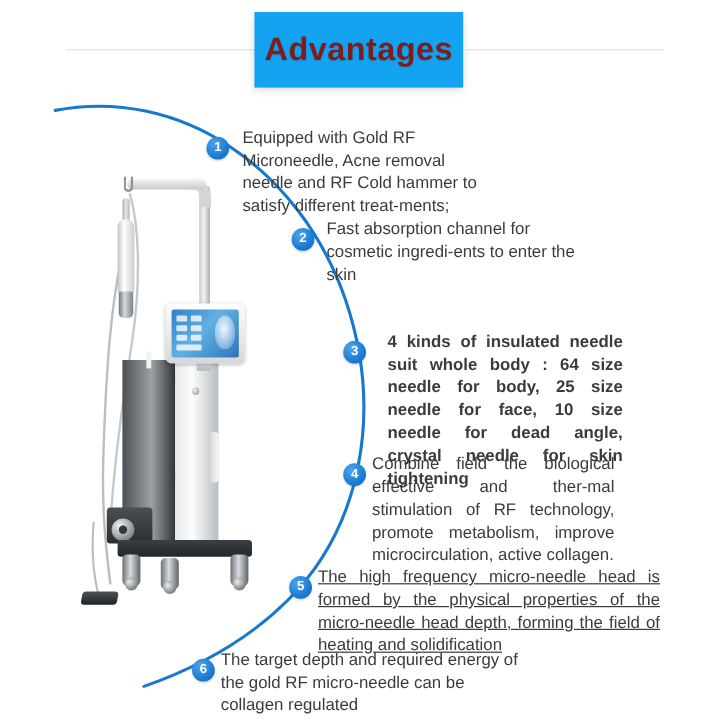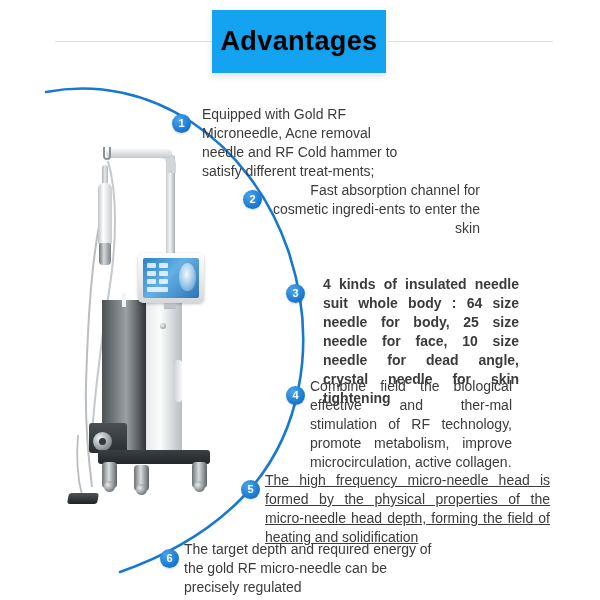--- a/index.html
+++ b/index.html
@@ -34,21 +34,21 @@
     top: 10px;
     width: 174px;
     height: 63px;
     background: #14a3f0;
     box-shadow: 0 3px 7px rgba(0,0,0,0.13);
     display: flex;
     align-items: center;
     justify-content: center;
   }
   .title-text {
-    color: #000000;
+    color: #7f1d1d;
     font-size: 27px;
     font-weight: bold;
     letter-spacing: 0.4px;
     text-shadow: 0 1px 2px rgba(0,0,0,0.12);
   }
 
   
   #arc-svg {
     position: absolute;
     left: 0;
@@ -328,21 +328,21 @@
     font-size: 14px;
     line-height: 19px;
   }
   .feature-text.justify { text-align: justify; }
 
   
   .f1 .badge { left: 172px; top: 114px; }
   .f1 .feature-text { left: 202px; top: 105px; width: 198px; }
 
   .f2 .badge { left: 243px; top: 190px; }
-  .f2 .feature-text { left: 272px; top: 181px; width: 208px; text-align: right; }
+  .f2 .feature-text { left: 272px; top: 181px; width: 208px; }
 
   .f3 .badge { left: 286px; top: 284px; }
   .f3 .feature-text { left: 323px; top: 275px; width: 196px; font-weight: bold; }
 
   .f4 .badge { left: 286px; top: 386px; }
   .f4 .feature-text { left: 310px; top: 377px; width: 202px; }
 
   .f5 .badge { left: 241px; top: 480px; }
   .f5 .feature-text { left: 265px; top: 471px; width: 285px; text-decoration: underline; }
 
@@ -433,16 +433,16 @@
     <div class="feature-text justify">Combine field the biological effective and ther-mal stimulation of RF technology, promote metabolism, improve microcirculation, active collagen.</div>
   </div>
 
   <div class="feature f5">
     <div class="badge">5</div>
     <div class="feature-text justify">The high frequency micro-needle head is formed by the physical properties of the micro-needle head depth, forming the field of heating and solidification</div>
   </div>
 
   <div class="feature f6">
     <div class="badge">6</div>
-    <div class="feature-text">The target depth and required energy of the gold RF micro-needle can be precisely regulated</div>
+    <div class="feature-text">The target depth and required energy of the gold RF micro-needle can be collagen regulated</div>
   </div>
 
 </div>
 
 </body></html>

